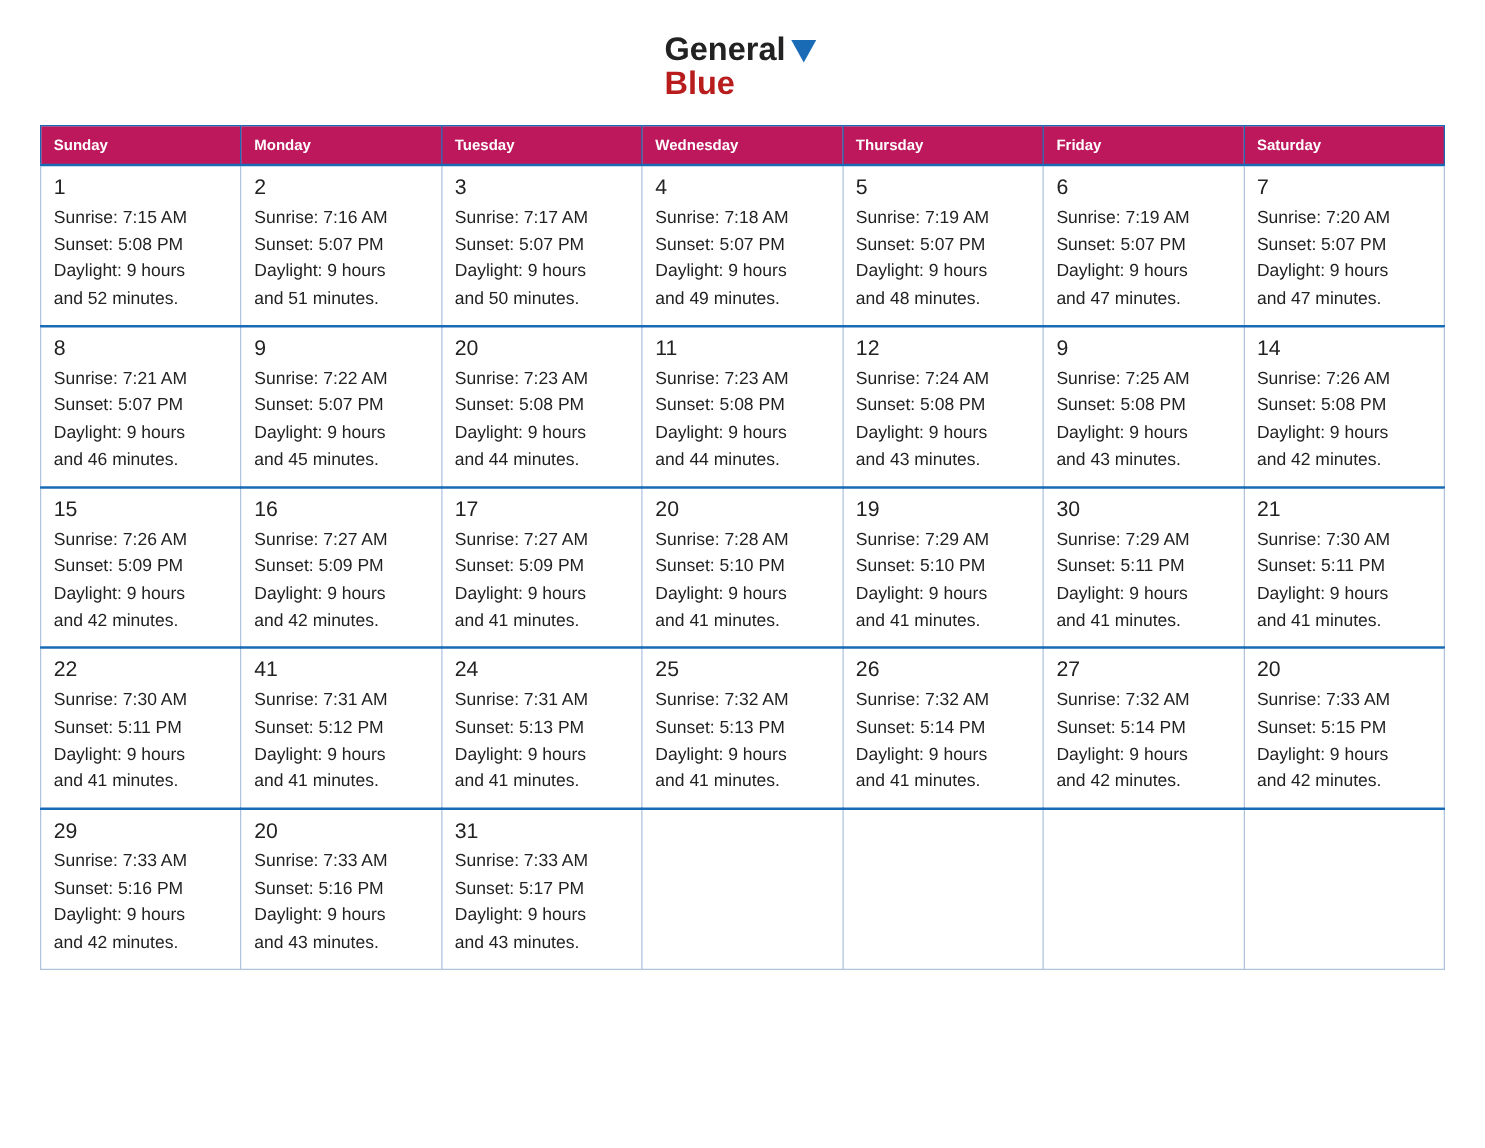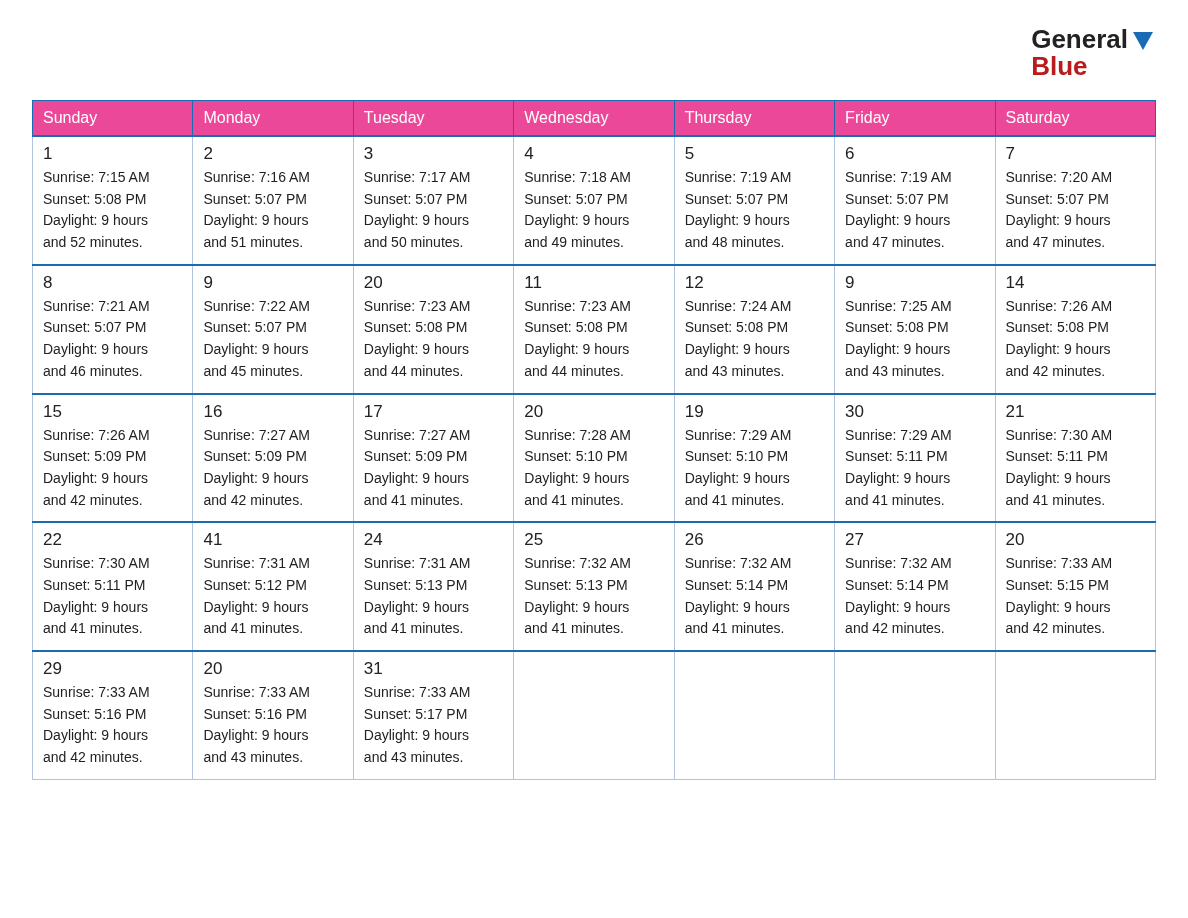--- a/index.html
+++ b/index.html
@@ -6,21 +6,21 @@
     body {
       font-family: Arial, Helvetica, sans-serif;
       background: #fff;
       color: #222;
       width: 1188px;
       min-height: 918px;
       padding: 24px 32px 32px 32px;
     }
     .header {
       display: flex;
-      justify-content: flex-end;
+      justify-content: center;
       align-items: flex-start;
       margin-bottom: 18px;
     }
     .logo {
       display: flex;
       flex-direction: column;
       align-items: flex-start;
     }
     .title-block {
       text-align: right;
@@ -36,24 +36,24 @@
       font-weight: 400;
       color: #444;
       margin-top: 2px;
     }
     .calendar {
       width: 100%;
       border-collapse: collapse;
       table-layout: fixed;
     }
     .calendar thead th {
-      background: #ec4899;
+      background: #be185d;
       color: #fff;
-      font-size: 16px;
-      font-weight: 400;
+      font-size: 12px;
+      font-weight: 700;
       padding: 8px 10px;
       text-align: left;
       border: 1px solid #1a6bb5;
     }
     .calendar tbody td {
       vertical-align: top;
       border: 1px solid #b0c4de;
       padding: 7px 10px 10px 10px;
       font-size: 13px;
       color: #222;

